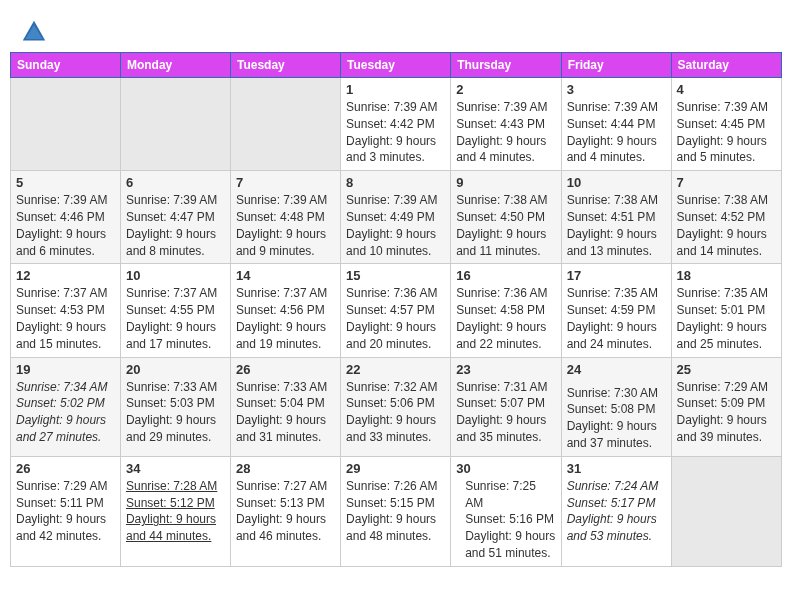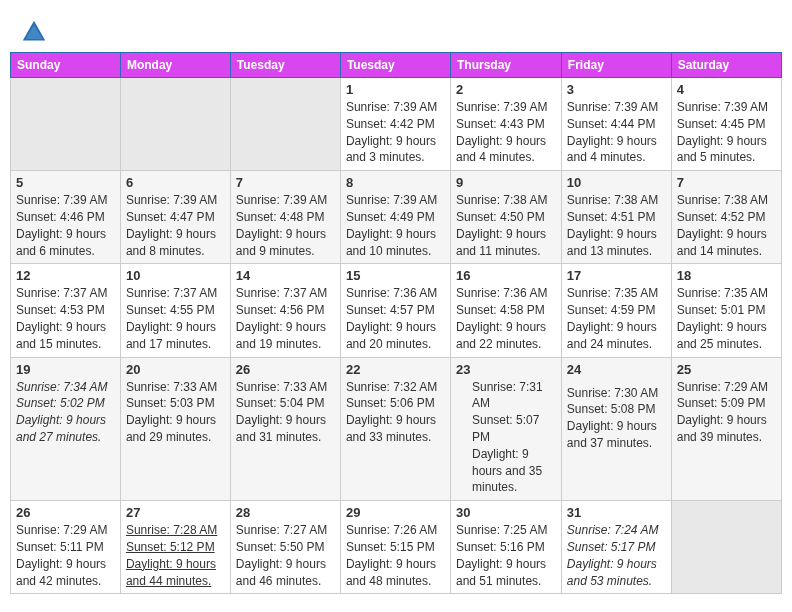--- a/index.html
+++ b/index.html
@@ -266,21 +266,21 @@
 Daylight: 9 hours and 31 minutes.</div>
         </td>
         <td>
           <span class="day-num">22</span>
           <div class="day-info" style="white-space: pre-line;">Sunrise: 7:32 AM
 Sunset: 5:06 PM
 Daylight: 9 hours and 33 minutes.</div>
         </td>
         <td>
           <span class="day-num">23</span>
-          <div class="day-info" style="white-space: pre-line; margin-left: 16px;">Sunrise: 7:31 AM
+          <div class="day-info" style="white-space: pre-line;">Sunrise: 7:31 AM
 Sunset: 5:07 PM
 Daylight: 9 hours and 35 minutes.</div>
         </td>
         <td>
           <span class="day-num">24</span>
           <div class="day-info" style="white-space: pre-line; margin-top: 8px;">Sunrise: 7:30 AM
 Sunset: 5:08 PM
 Daylight: 9 hours and 37 minutes.</div>
         </td>
         <td>
@@ -291,40 +291,40 @@
         </td>
       </tr>
       <tr>
         <td>
           <span class="day-num">26</span>
           <div class="day-info" style="white-space: pre-line;">Sunrise: 7:29 AM
 Sunset: 5:11 PM
 Daylight: 9 hours and 42 minutes.</div>
         </td>
         <td>
-          <span class="day-num">27</span>
+          <span class="day-num">34</span>
           <div class="day-info" style="white-space: pre-line; text-decoration: underline;">Sunrise: 7:28 AM
 Sunset: 5:12 PM
 Daylight: 9 hours and 44 minutes.</div>
         </td>
         <td>
           <span class="day-num">28</span>
           <div class="day-info" style="white-space: pre-line;">Sunrise: 7:27 AM
-Sunset: 5:50 PM
+Sunset: 5:13 PM
 Daylight: 9 hours and 46 minutes.</div>
         </td>
         <td>
           <span class="day-num">29</span>
           <div class="day-info" style="white-space: pre-line;">Sunrise: 7:26 AM
 Sunset: 5:15 PM
 Daylight: 9 hours and 48 minutes.</div>
         </td>
         <td>
           <span class="day-num">30</span>
-          <div class="day-info" style="white-space: pre-line;">Sunrise: 7:25 AM
+          <div class="day-info" style="white-space: pre-line; margin-left: 9px;">Sunrise: 7:25 AM
 Sunset: 5:16 PM
 Daylight: 9 hours and 51 minutes.</div>
         </td>
         <td>
           <span class="day-num">31</span>
           <div class="day-info" style="white-space: pre-line; font-style: italic;">Sunrise: 7:24 AM
 Sunset: 5:17 PM
 Daylight: 9 hours and 53 minutes.</div>
         </td>
         <td class="empty-cell"></td>

